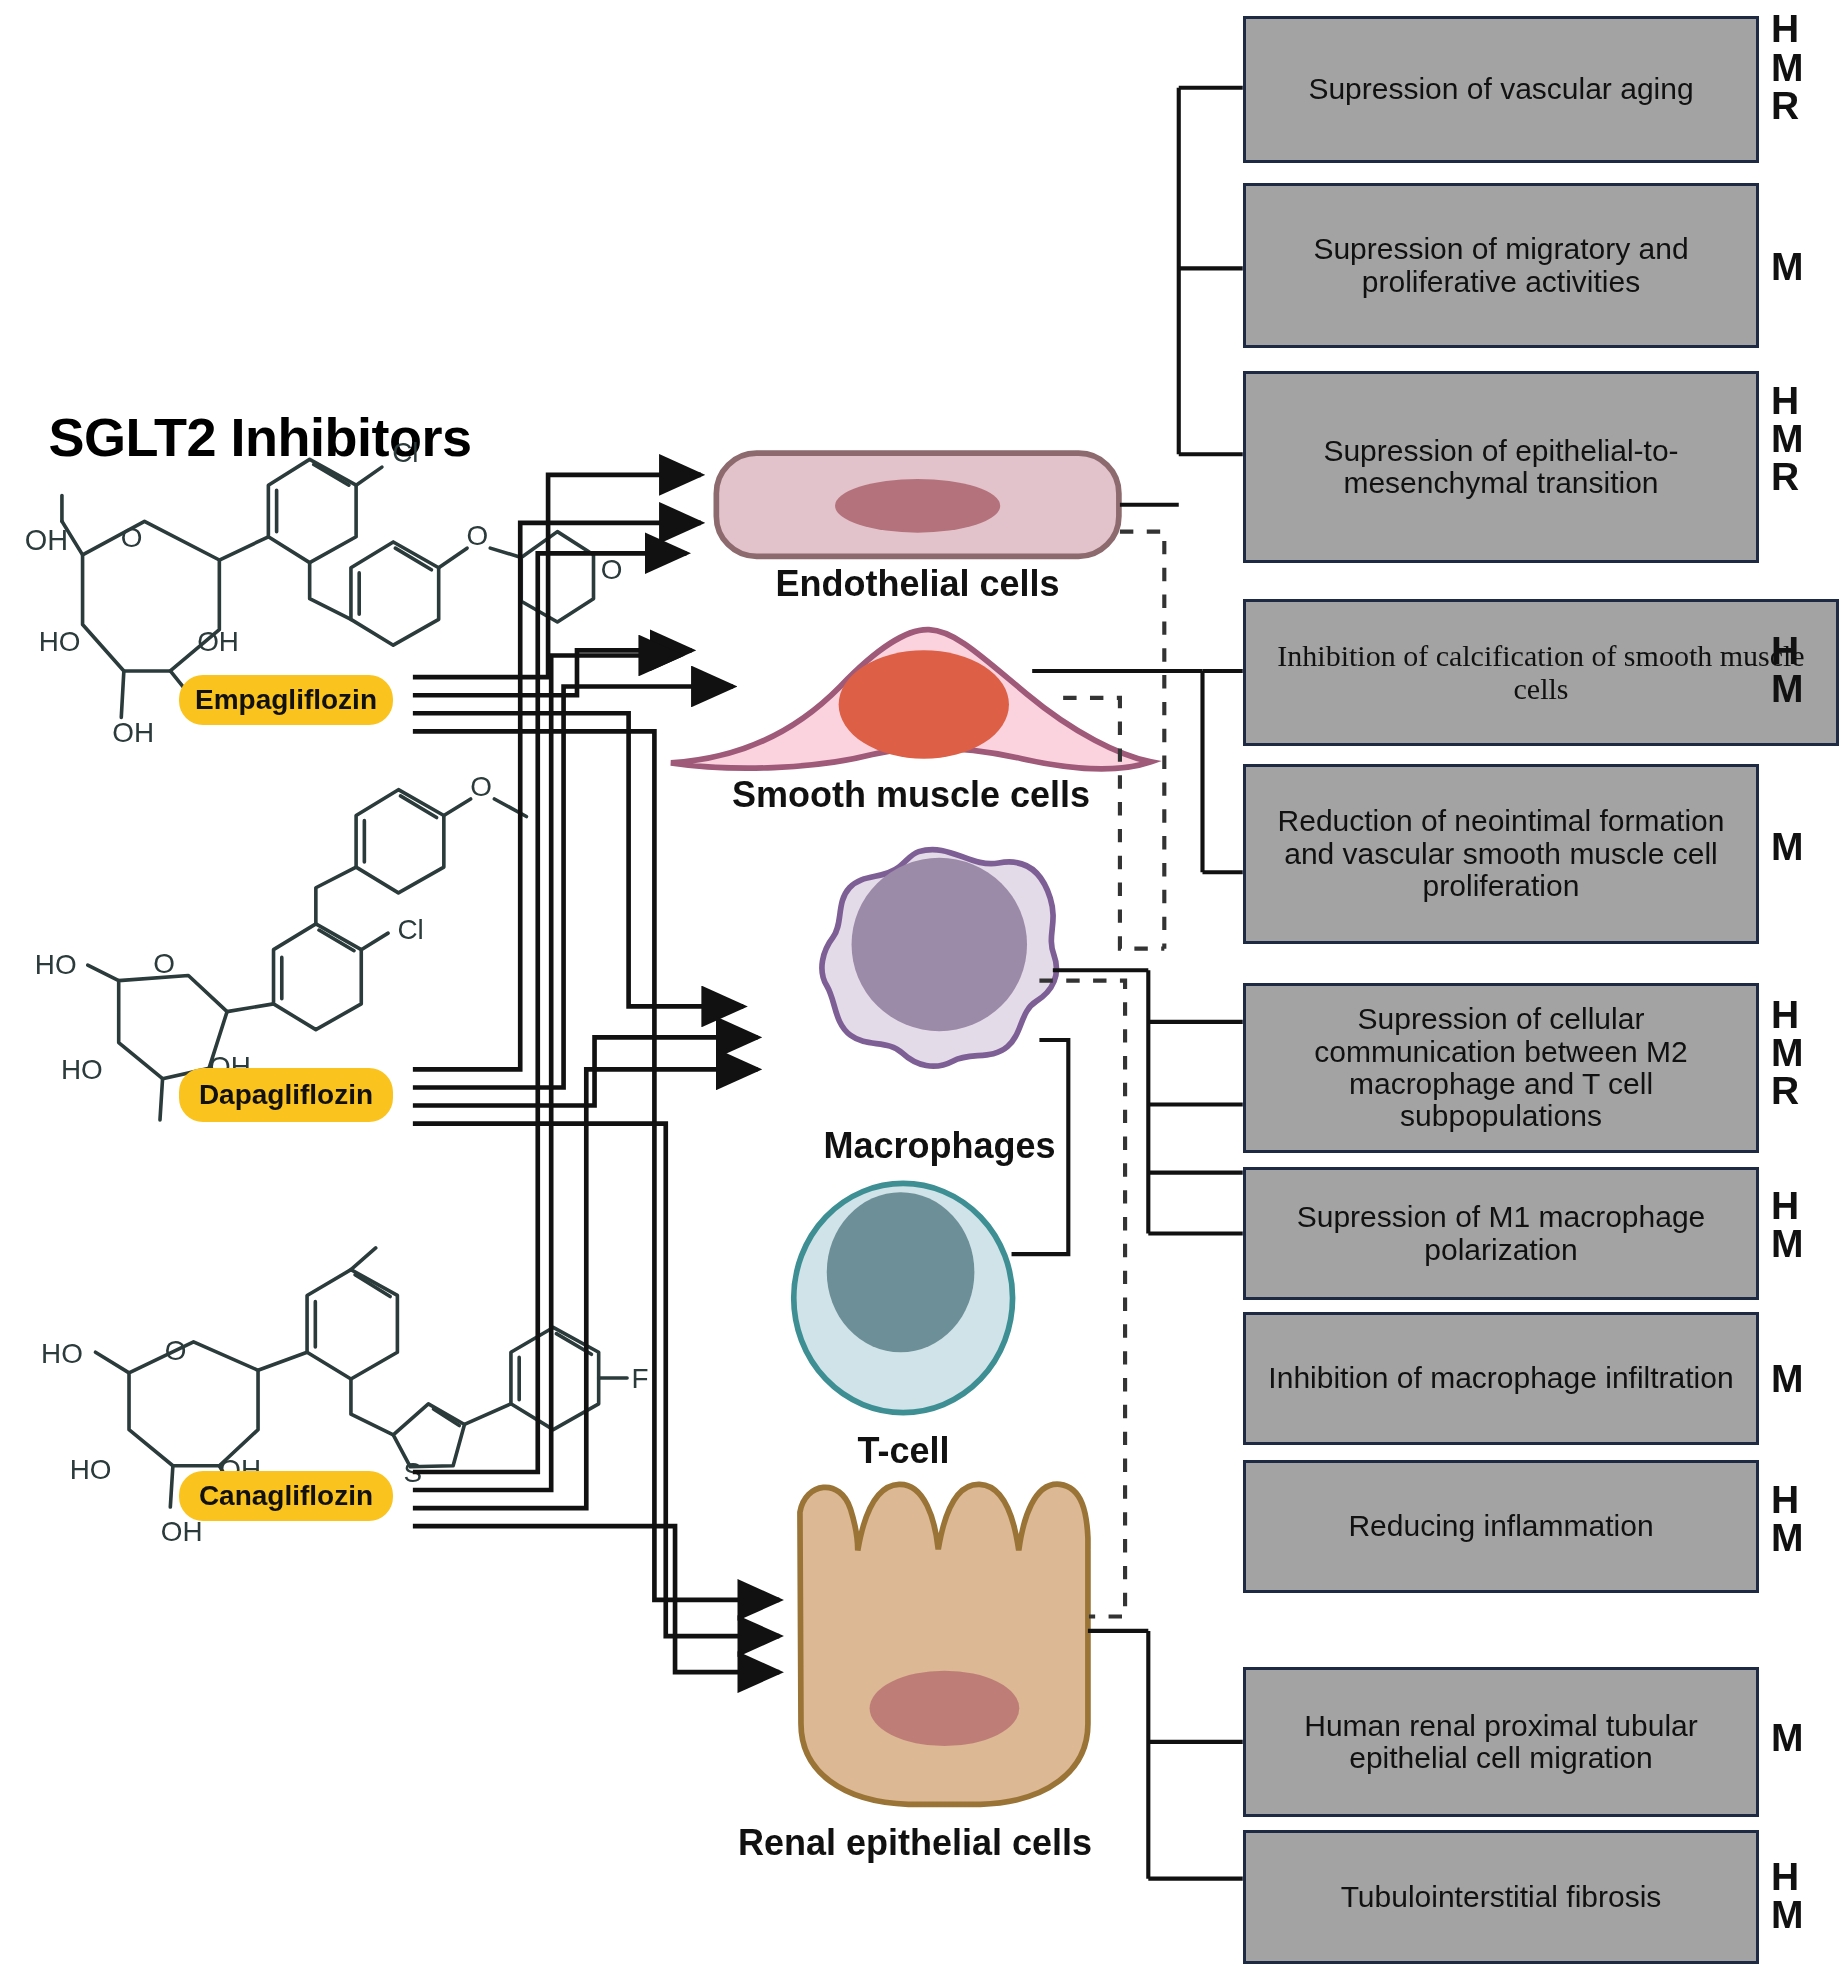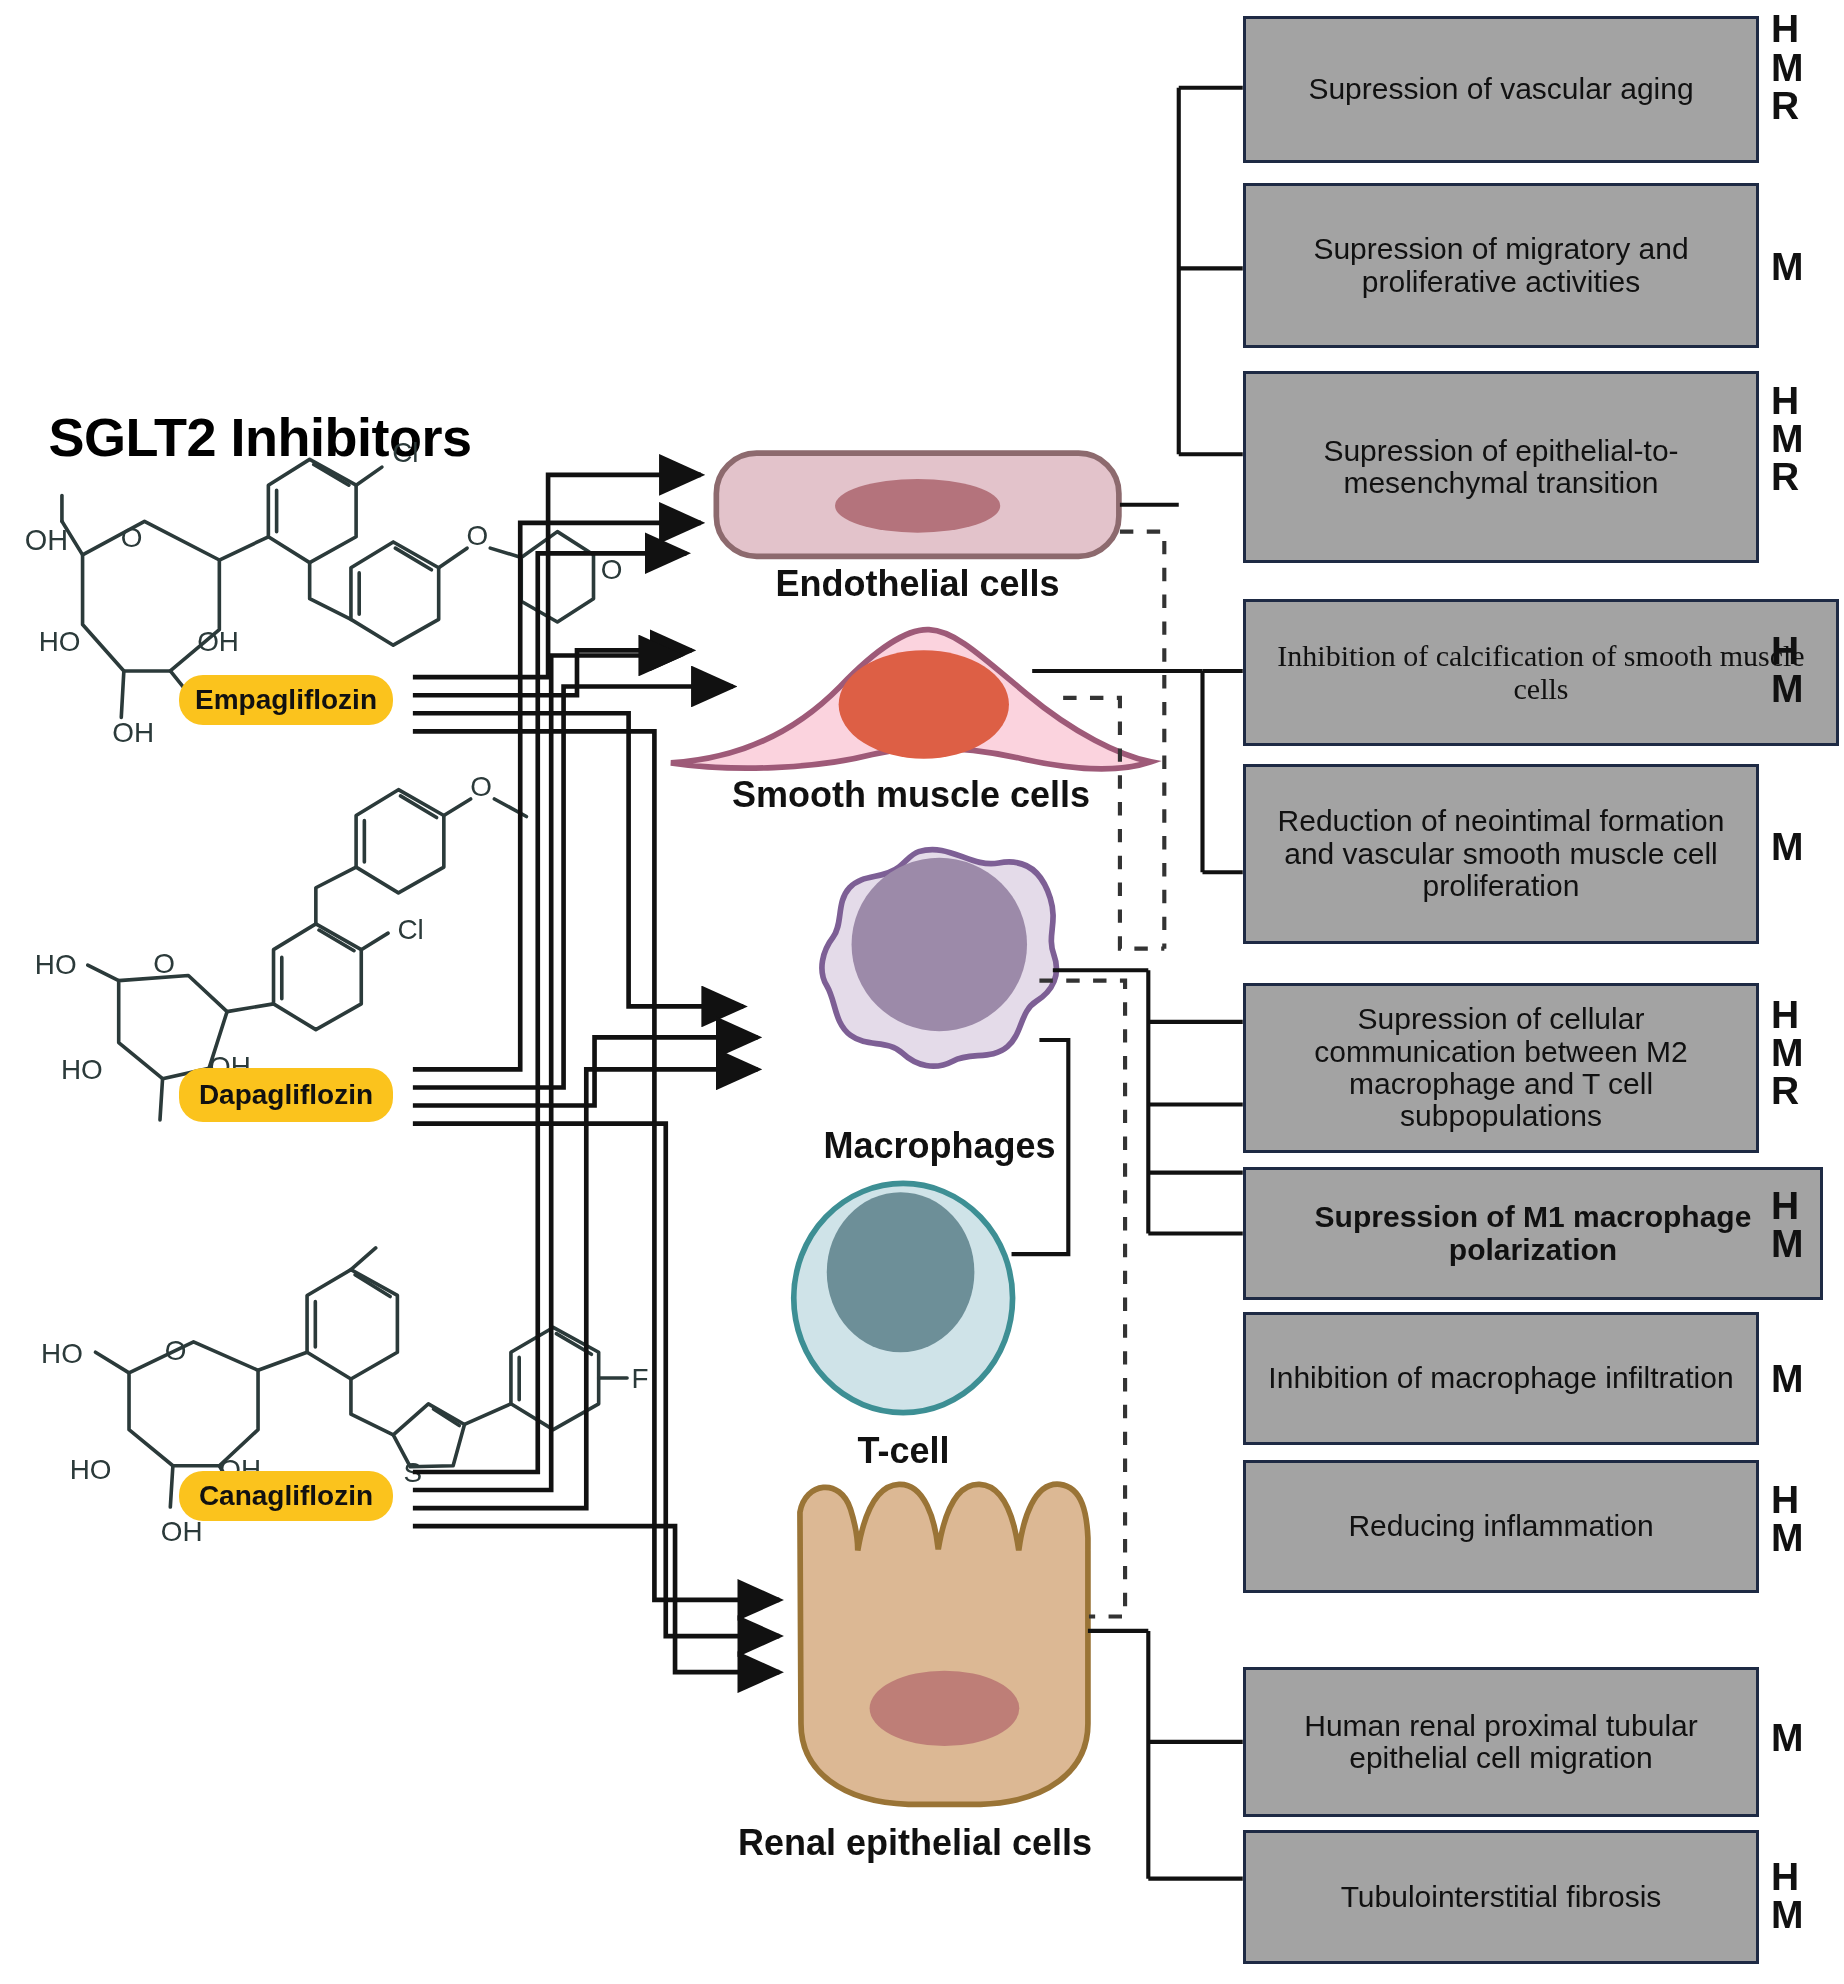--- a/index.html
+++ b/index.html
@@ -278,21 +278,21 @@
     </div>
   <div class="obox" style="left:1243px;top:599px;width:596px;height:147px;font-family:Liberation Serif, serif;">
     <span>Inhibition of calcification of smooth muscle cells</span>
     </div>
   <div class="obox" style="left:1243px;top:764px;width:516px;height:180px;">
     <span>Reduction of neointimal formation and vascular smooth muscle cell proliferation</span>
     </div>
   <div class="obox" style="left:1243px;top:983px;width:516px;height:170px;">
     <span>Supression of cellular communication between M2 macrophage and T cell subpopulations</span>
     </div>
-  <div class="obox" style="left:1243px;top:1167px;width:580px;height:133px;font-weight:bold;">
+  <div class="obox" style="left:1243px;top:1167px;width:516px;height:133px;">
     <span>Supression of M1 macrophage polarization</span>
     </div>
   <div class="obox" style="left:1243px;top:1312px;width:516px;height:133px;">
     <span>Inhibition of macrophage infiltration</span>
     </div>
   <div class="obox" style="left:1243px;top:1460px;width:516px;height:133px;">
     <span>Reducing inflammation</span>
     </div>
   <div class="obox" style="left:1243px;top:1667px;width:516px;height:150px;">
     <span>Human renal proximal tubular epithelial cell migration</span>

